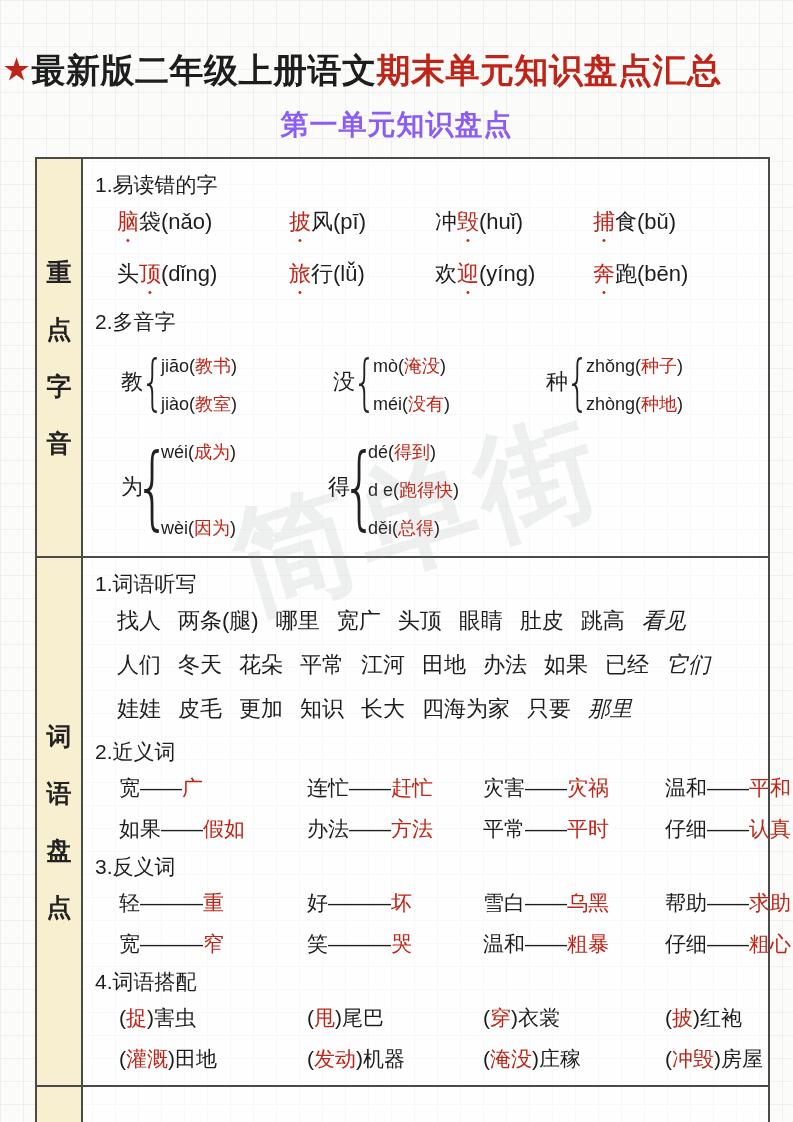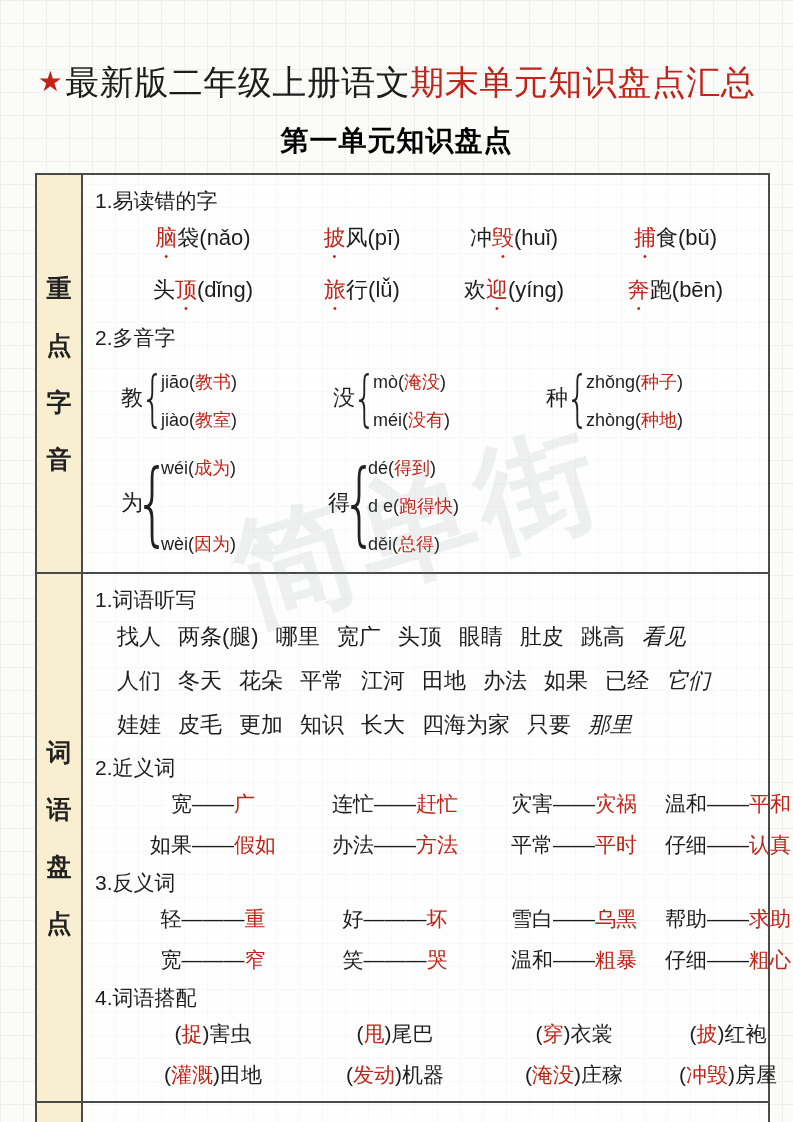--- a/index.html
+++ b/index.html
@@ -11,28 +11,28 @@
       linear-gradient(#edf0ee 1px, transparent 1px),
       linear-gradient(90deg,#edf0ee 1px, transparent 1px);
     background-size:23px 23px;
     color:#1d1d1d;
     position:relative;
   }
   .red{color:#c02418;}
   .page{position:relative;width:793px;height:1122px;}
 
   .title{
-    text-align:center;margin:16px;padding-top:44px;
-    font-size:34px;font-weight:normal;letter-spacing:0.5px;
+    margin:4px;padding-top:44px;
+    font-size:34px;font-weight:bold;letter-spacing:0.5px;
     white-space:nowrap;
   }
   .title .star{font-size:28px;vertical-align:3px;margin-right:2px;}
   .subtitle{
     text-align:center;margin-top:12px;
-    font-size:28px;font-weight:bold;color:#000000;letter-spacing:1px;
+    font-size:28px;font-weight:bold;color:#8b5cf6;letter-spacing:1px;
   }
 
   .t-table{
     width:731px;margin:13px 0 0 35px;
     border:2px solid #4a4a48;
     background:rgba(255,255,255,0.55);
   }
   .t-row{display:flex;border-bottom:2px solid #4a4a48;}
   .t-row:last-child{border-bottom:none;}
   .t-label{
@@ -44,21 +44,21 @@
   .t-content{flex:1 1 auto;padding:8px 10px 2px 12px;position:relative;}
 
   .t-row:nth-child(1){min-height:321px;}
   .t-row:nth-child(2){min-height:504px;}
   .t-row:nth-child(3){min-height:104px;}
 
   .blk-heading{font-size:21px;margin:4px 0 8px 0;}
   .blk-grid{display:grid;row-gap:13px;margin:2px 0 10px 22px;font-size:22px;}
   .g-duyin{grid-template-columns:172px 146px 158px auto;}
   .g-pairs{grid-template-columns:188px 176px 182px auto;margin-left:24px;font-size:21px;}
-  .grid-item{white-space:nowrap;text-align:center;}
+  .grid-item{white-space:nowrap;}
 
   .blk-lines{margin:0 0 6px 22px;font-size:22px;}
   .word-line{margin-bottom:14px;white-space:nowrap;}
   .word{margin-right:17px;display:inline-block;}
   .word:last-child{margin-right:0;font-style:italic;}
 
   .blk-braces{display:flex;margin:6px 0 10px 26px;}
   .b-row1{gap:96px;}
   .b-row2{gap:92px;margin-top:10px;}
   .brace-group{display:flex;align-items:center;}

